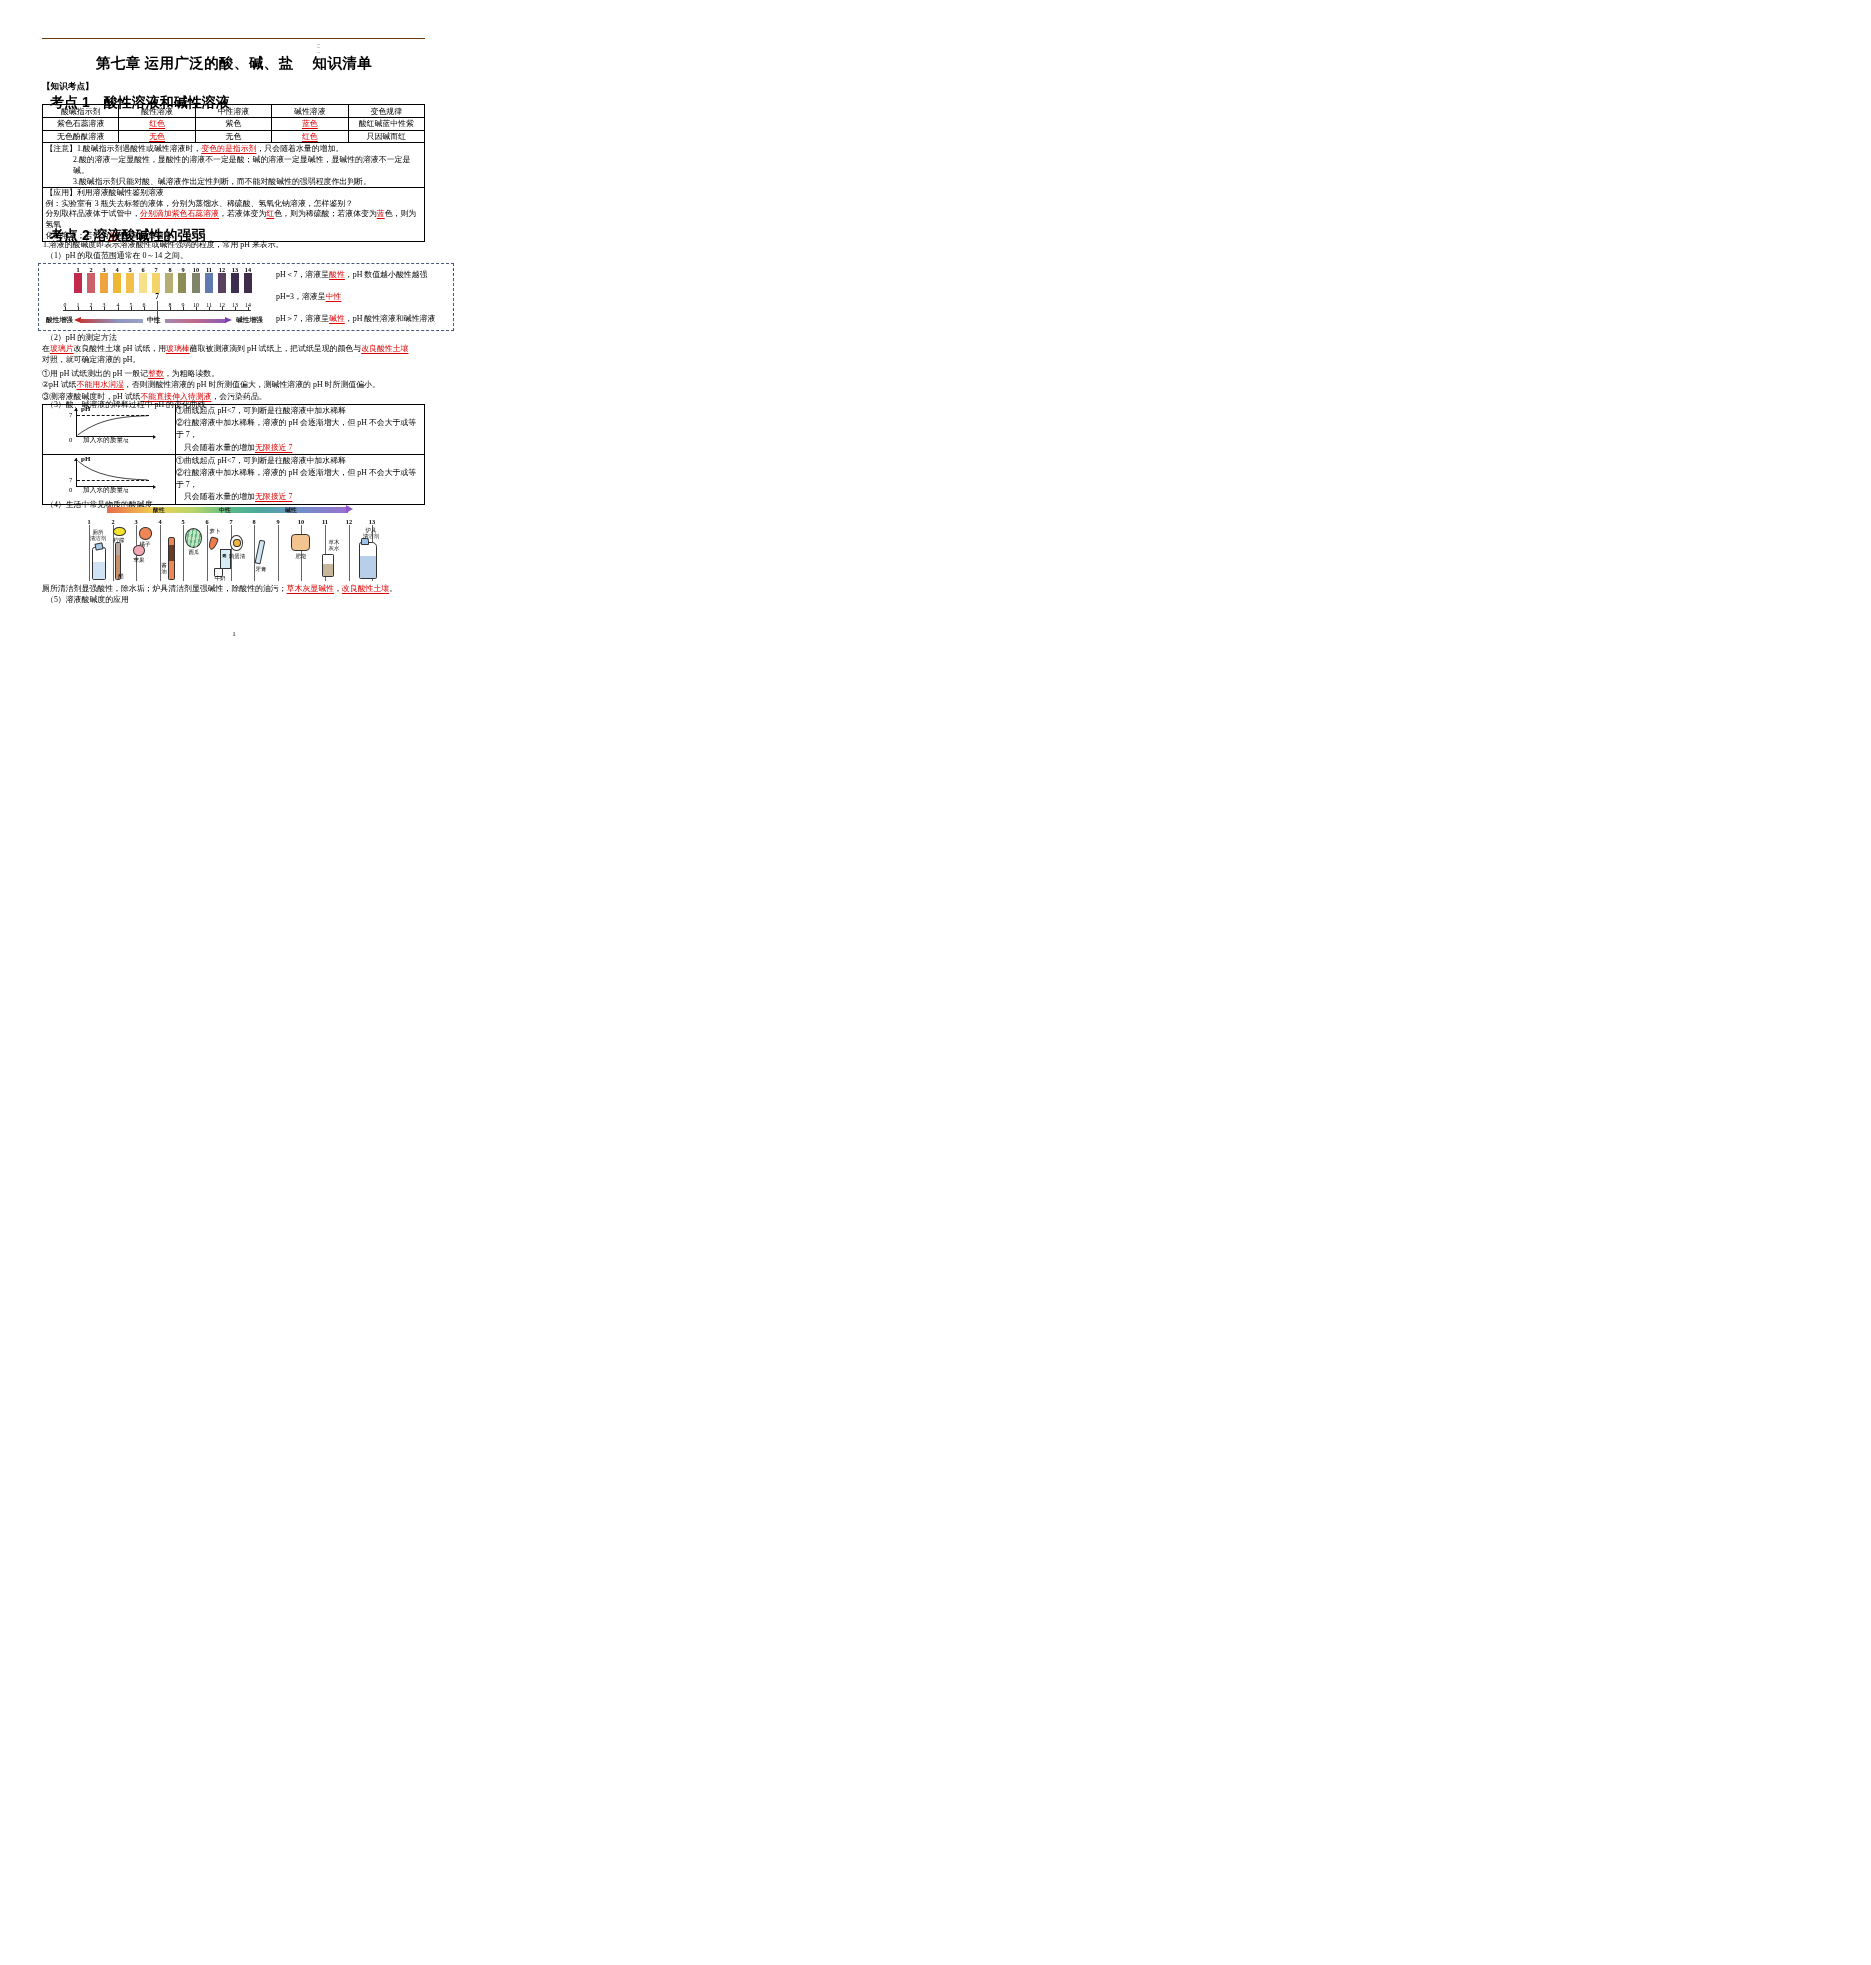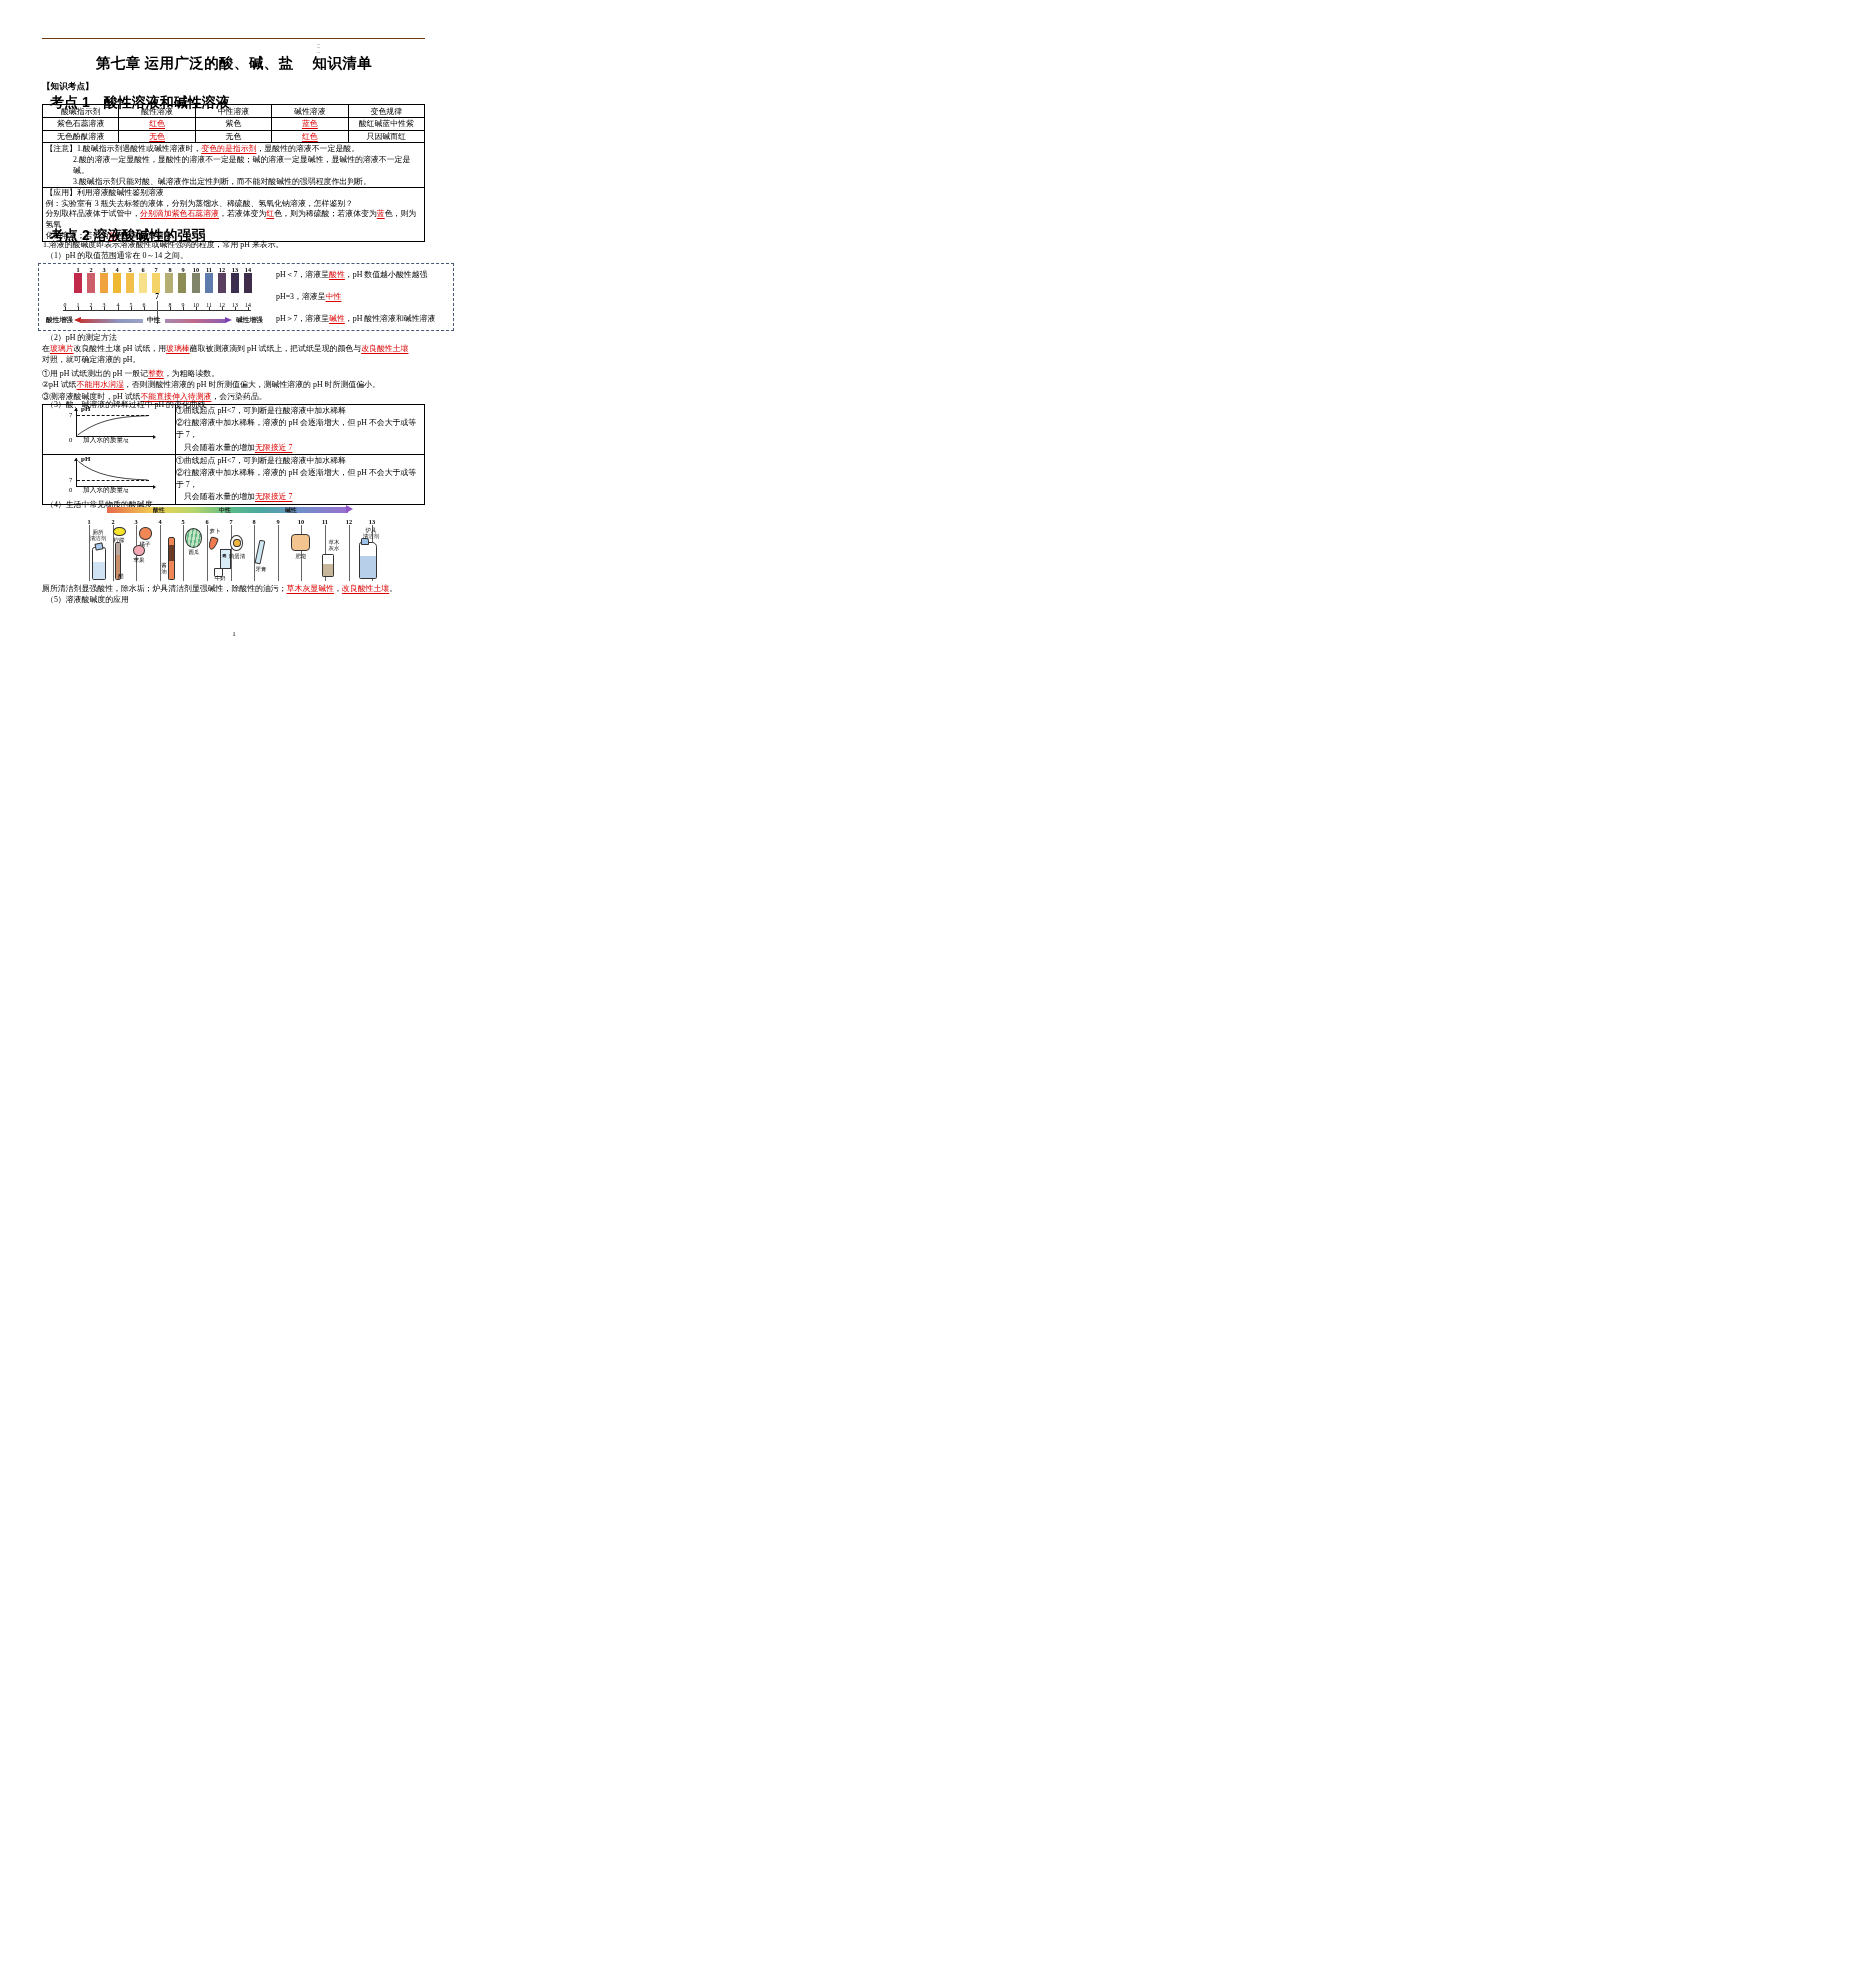--- a/index.html
+++ b/index.html
@@ -134,21 +134,21 @@
     </tr>
     <tr class="drow">
       <td><span>无色酚酞溶液</span></td>
       <td><span class="hl">无色</span></td>
       <td><span>无色</span></td>
       <td><span class="hl">红色</span></td>
       <td><span>只因碱而红</span></td>
     </tr>
     <tr>
       <td colspan="5" class="wide notice-cell">
-        <div class="note-line"><span>【注意】1.酸碱指示剂遇酸性或碱性溶液时，</span><span class="hl">变色的是指示剂</span><span>，显酸性的溶液不一定是酸。</span></div>
+        <div class="note-line"><span>【注意】1.酸碱指示剂遇酸性或碱性溶液时，</span><span class="hl">变色的是指示剂</span><span>，只会随着水量的增加。</span></div>
         <div class="note-line ind"><span>2.酸的溶液一定显酸性，显酸性的溶液不一定是酸；碱的溶液一定显碱性，显碱性的溶液不一定是碱。</span></div>
         <div class="note-line ind"><span>3.酸碱指示剂只能对酸、碱溶液作出定性判断，而不能对酸碱性的强弱程度作出判断。</span></div>
       </td>
     </tr>
     <tr>
       <td colspan="5" class="wide app-cell">
         <div class="app-line"><span>【应用】利用溶液酸碱性鉴别溶液</span></div>
         <div class="app-line"><span>例：实验室有 3 瓶失去标签的液体，分别为蒸馏水、稀硫酸、氢氧化钠溶液，怎样鉴别？</span></div>
         <div class="app-line"><span>分别取样品液体于试管中，</span><span class="hl">分别滴加紫色石蕊溶液</span><span>，若液体变为</span><span class="hl">红</span><span>色，则为稀硫酸；若液体变为</span><span class="hl">蓝</span><span>色，则为氢氧</span></div>
         <div class="app-line"><span>化钠溶液；若仍为</span><span class="hl">紫</span><span>色，则为蒸馏水。</span></div>

